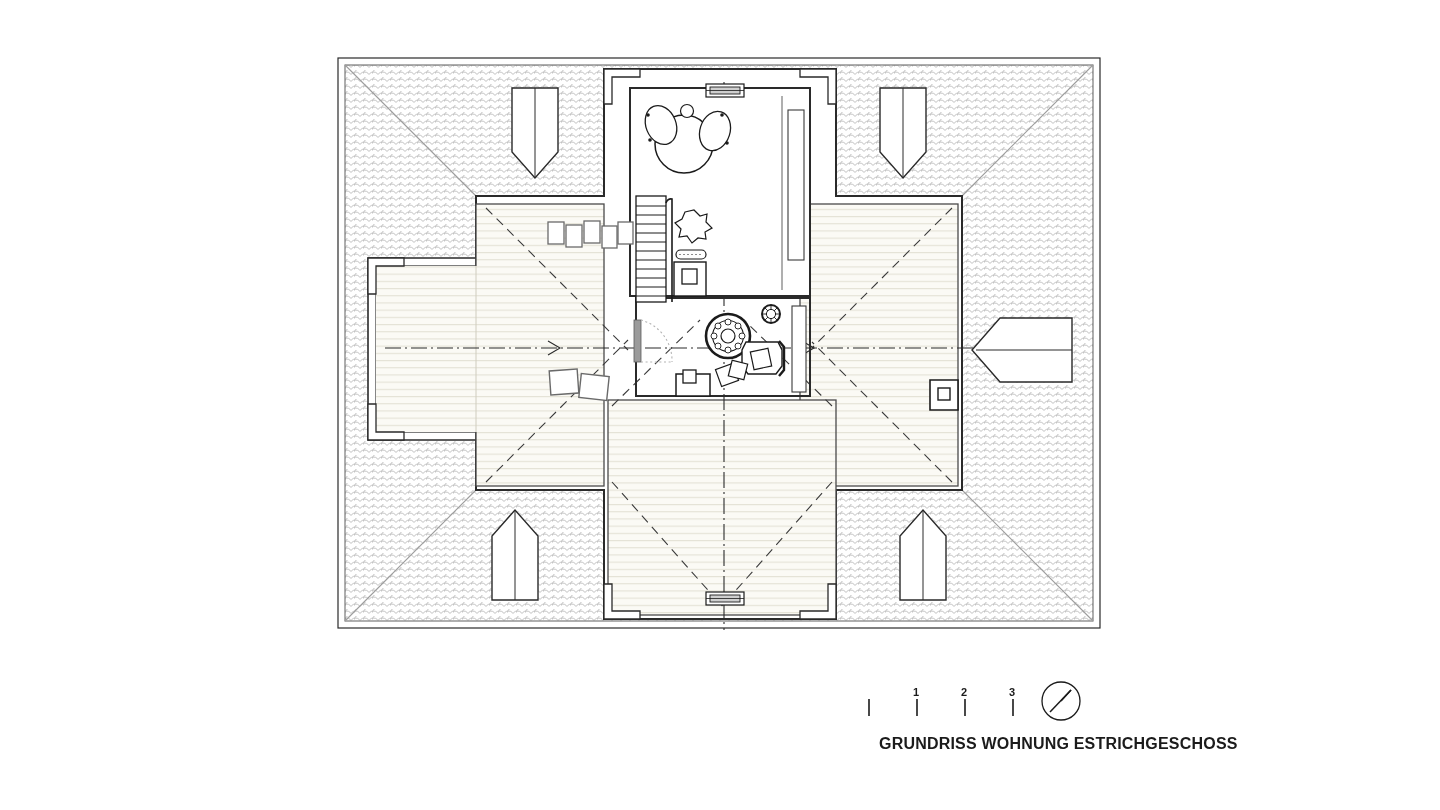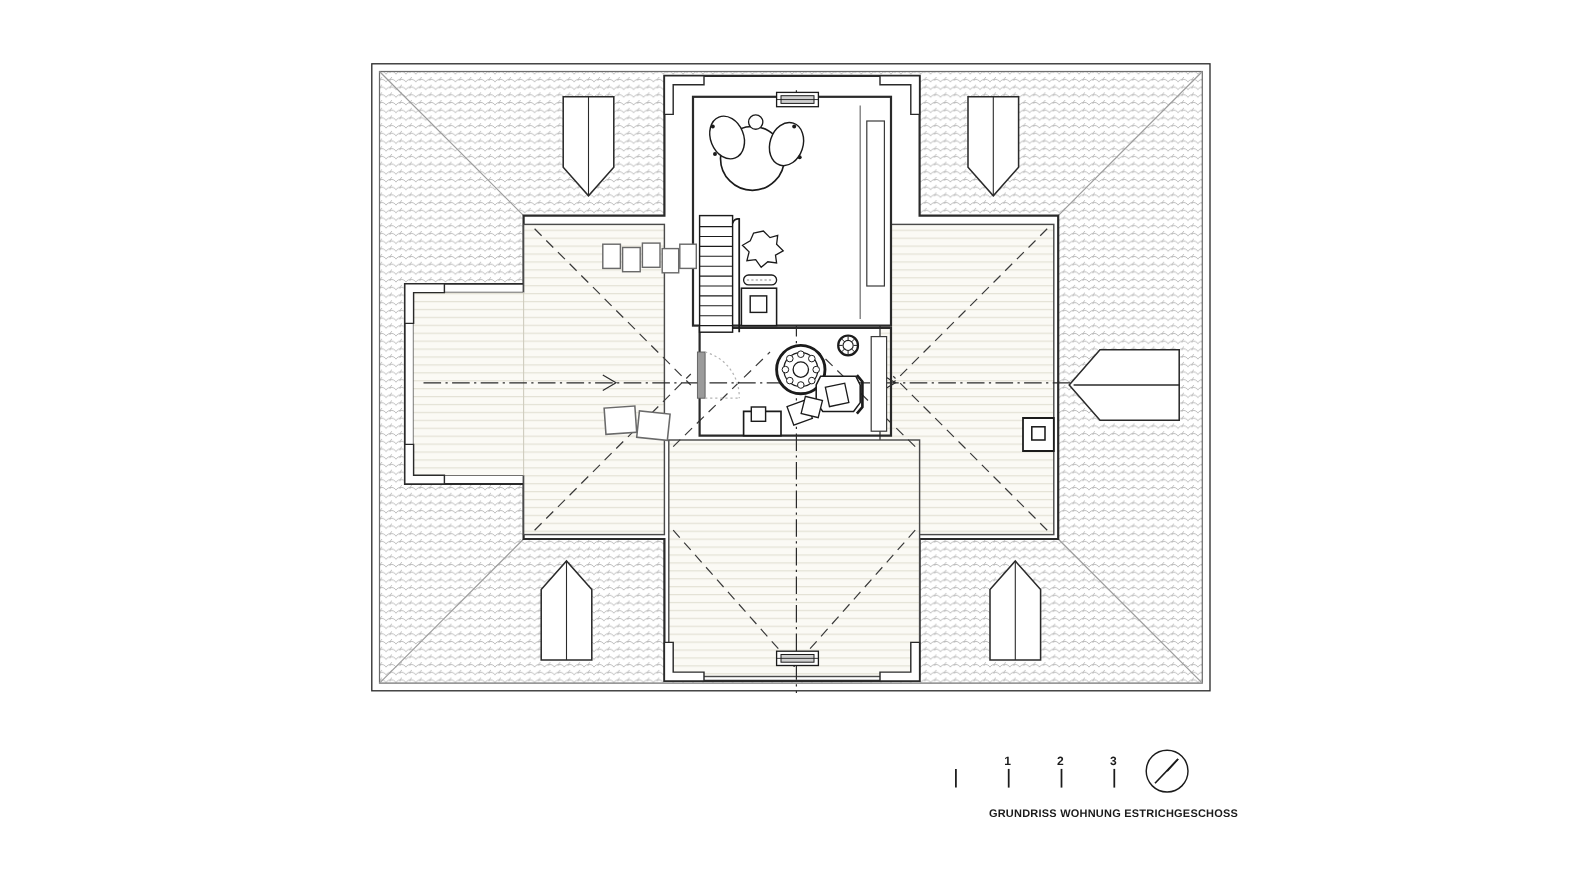--- a/index.html
+++ b/index.html
@@ -20,24 +20,24 @@
   #plan-svg {
     position: absolute;
     left: 0;
     top: 0;
     width: 1440px;
     height: 810px;
     display: block;
   }
   .legend-caption {
     position: absolute;
-    left: 899px;
+    left: 879px;
     top: 735px;
     font-family: "Liberation Sans", sans-serif;
-    font-size: 10px;
+    font-size: 16px;
     font-weight: bold;
     letter-spacing: 0.2px;
     color: #1b1b1b;
     white-space: nowrap;
   }
   .scale-num {
     position: absolute;
     font-family: "Liberation Sans", sans-serif;
     font-size: 11px;
     font-weight: bold;

